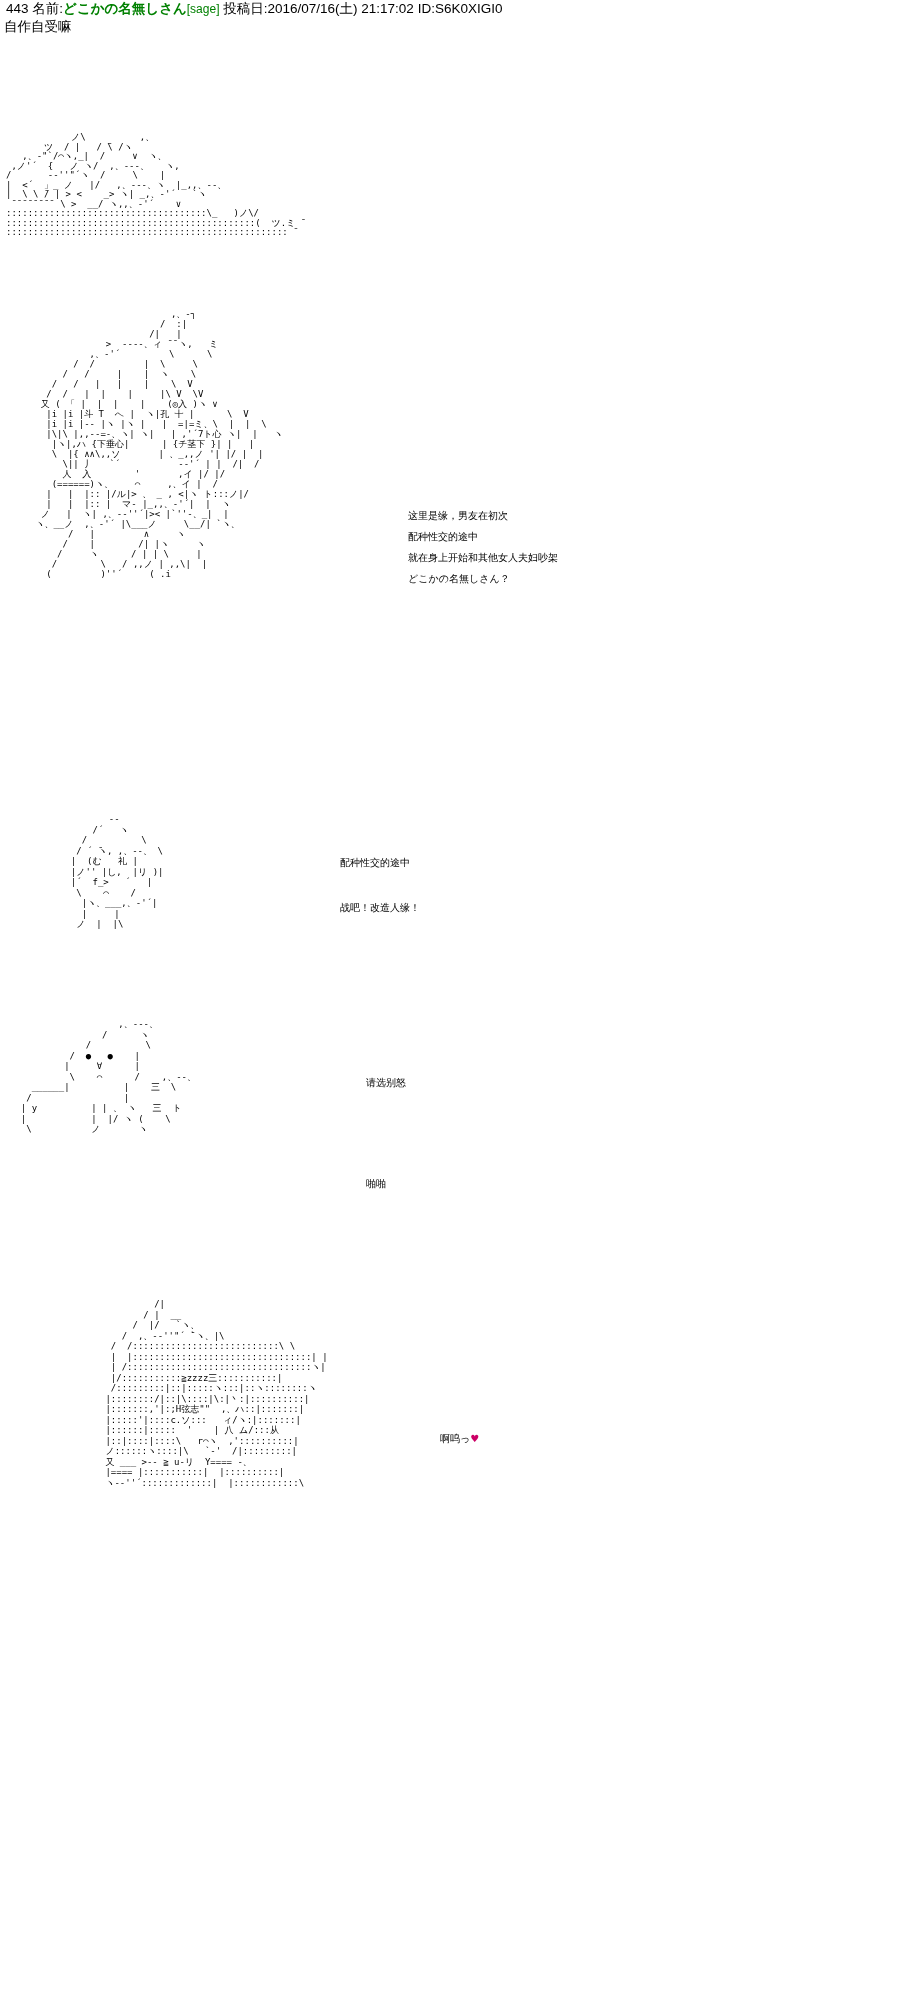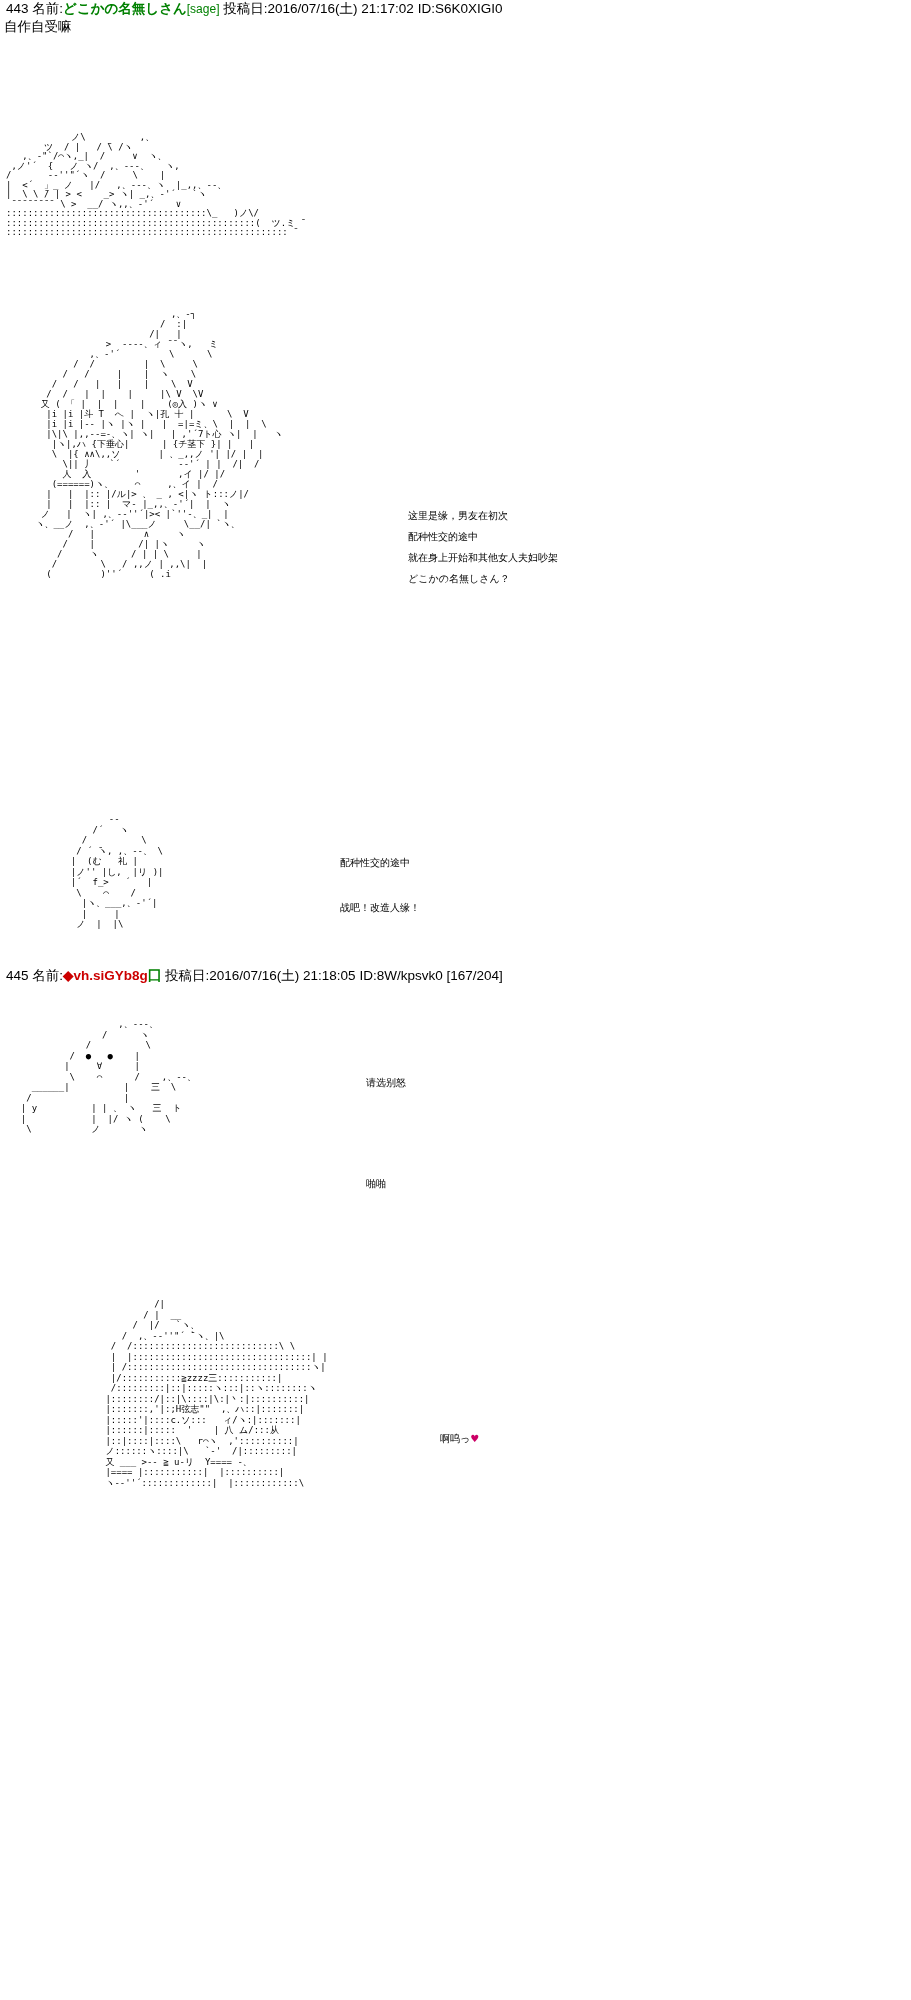--- a/index.html
+++ b/index.html
@@ -185,27 +185,20 @@
   |ノ'' |し,  |リ )|
   |´  f_&gt;   ´   |
    \    ⌒    /
     |ヽ、___,、-'´|
     |     |
    ノ  |  |\</pre>
 
   <div class="dialog d3">配种性交的途中</div>
   <div class="dialog d4">战吧！改造人缘！</div>
 
-  <div class="post-head" style="position:absolute; top:967px; left:0;">
-    <span class="num">445</span>
-    <span class="lbl">名前:</span><span class="trip-name">◆vh.siGYb8g</span><span class="trip-tail">囗</span>
-    <span class="lbl">投稿日:</span><span class="datebit">2016/07/16(土) 21:18:05</span>
-    <span class="datebit">ID:8W/kpsvk0</span>
-    <span class="counter">[167/204]</span>
-  </div>
 
   <pre class="aa aa-4">                    ,、-‐-、
                  /      ヽ
               /          \
            /  ●   ●    |
           |     ∀      |
            \    ⌒      /    ,、-‐、
     ______|          |    三  \
    /                 |
   | y          | | 、 ヽ   三  ト

